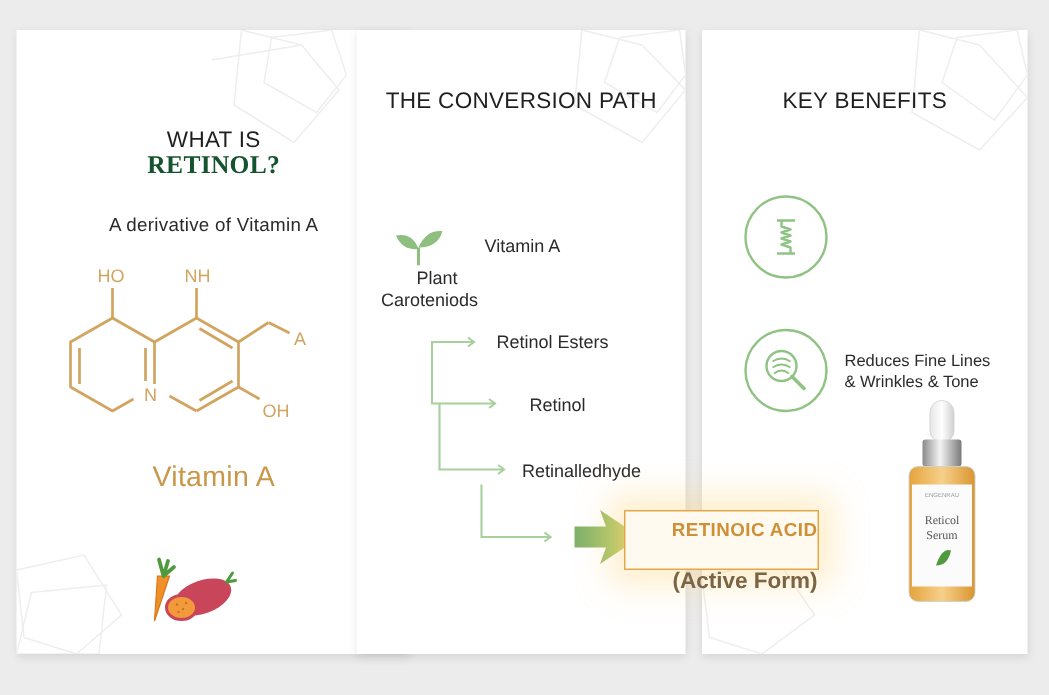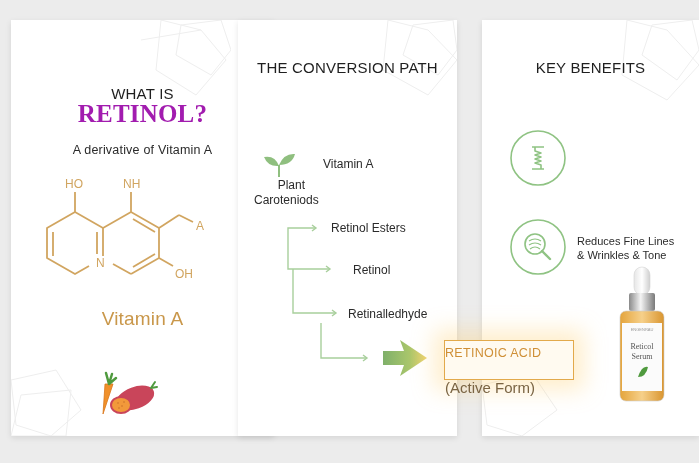--- a/index.html
+++ b/index.html
@@ -10,37 +10,37 @@
     position: relative;
   }
   .panel {
     position: absolute; top: 20px; height: 416px;
     background: #ffffff;
     box-shadow: 0 2px 6px rgba(0,0,0,0.10);
     overflow: hidden;
   }
   #p1 { left: 11px; width: 263px; }
   #p2 { left: 238px; width: 219px; }
-  #p3 { left: 468px; width: 217px; margin-left: 14px; }
+  #p3 { left: 468px; width: 217px; }
   .bg-deco { position: absolute; pointer-events: none; }
   .title {
     position: absolute; left: 0; right: 0; text-align: center;
     color: #1f1f1f; letter-spacing: 0.2px;
   }
   .t-small { font-size: 15px; }
-  .t-big { font-family: "Liberation Serif", serif; font-weight: bold; font-size: 25px; color: #a21caf; }
+  .t-big { font-family: "Liberation Serif", serif; font-weight: bold; font-size: 17px; color: #14532d; }
   .sub { font-size: 12.5px; color: #2a2a2a; }
   .gold-label { color: #c9974a; font-size: 19px; }
   .path-text { position: absolute; font-size: 12px; color: #2b2b2b; white-space: nowrap; }
   .benefit-text { position: absolute; font-size: 11px; color: #2b2b2b; line-height: 14px; }
   .ra-box {
-    position: absolute; left: 444px; top: 340px; width: 128px; height: 38px;
+    position: absolute; left: 416px; top: 340px; width: 128px; height: 38px;
     border: 1.5px solid #e2a94b; background: #fffaf0;
     box-shadow: 0 0 22px 10px rgba(255,206,110,0.35);
-    text-align: left; z-index: 5;
+    text-align: right; z-index: 5; font-weight: bold;
   }
   .ra-title { color: #cf8f36; font-size: 12.5px; margin-top: 5px; letter-spacing: 0.3px; }
   .ra-sub { color: #7a6443; font-size: 15px; margin-top: 19px; }
   svg { display: block; }
 </style>
 </head>
 <body>
 
 <div class="panel" id="p1">
   <svg class="bg-deco" style="left:130px;top:0" width="90" height="90" viewBox="0 0 90 90">

